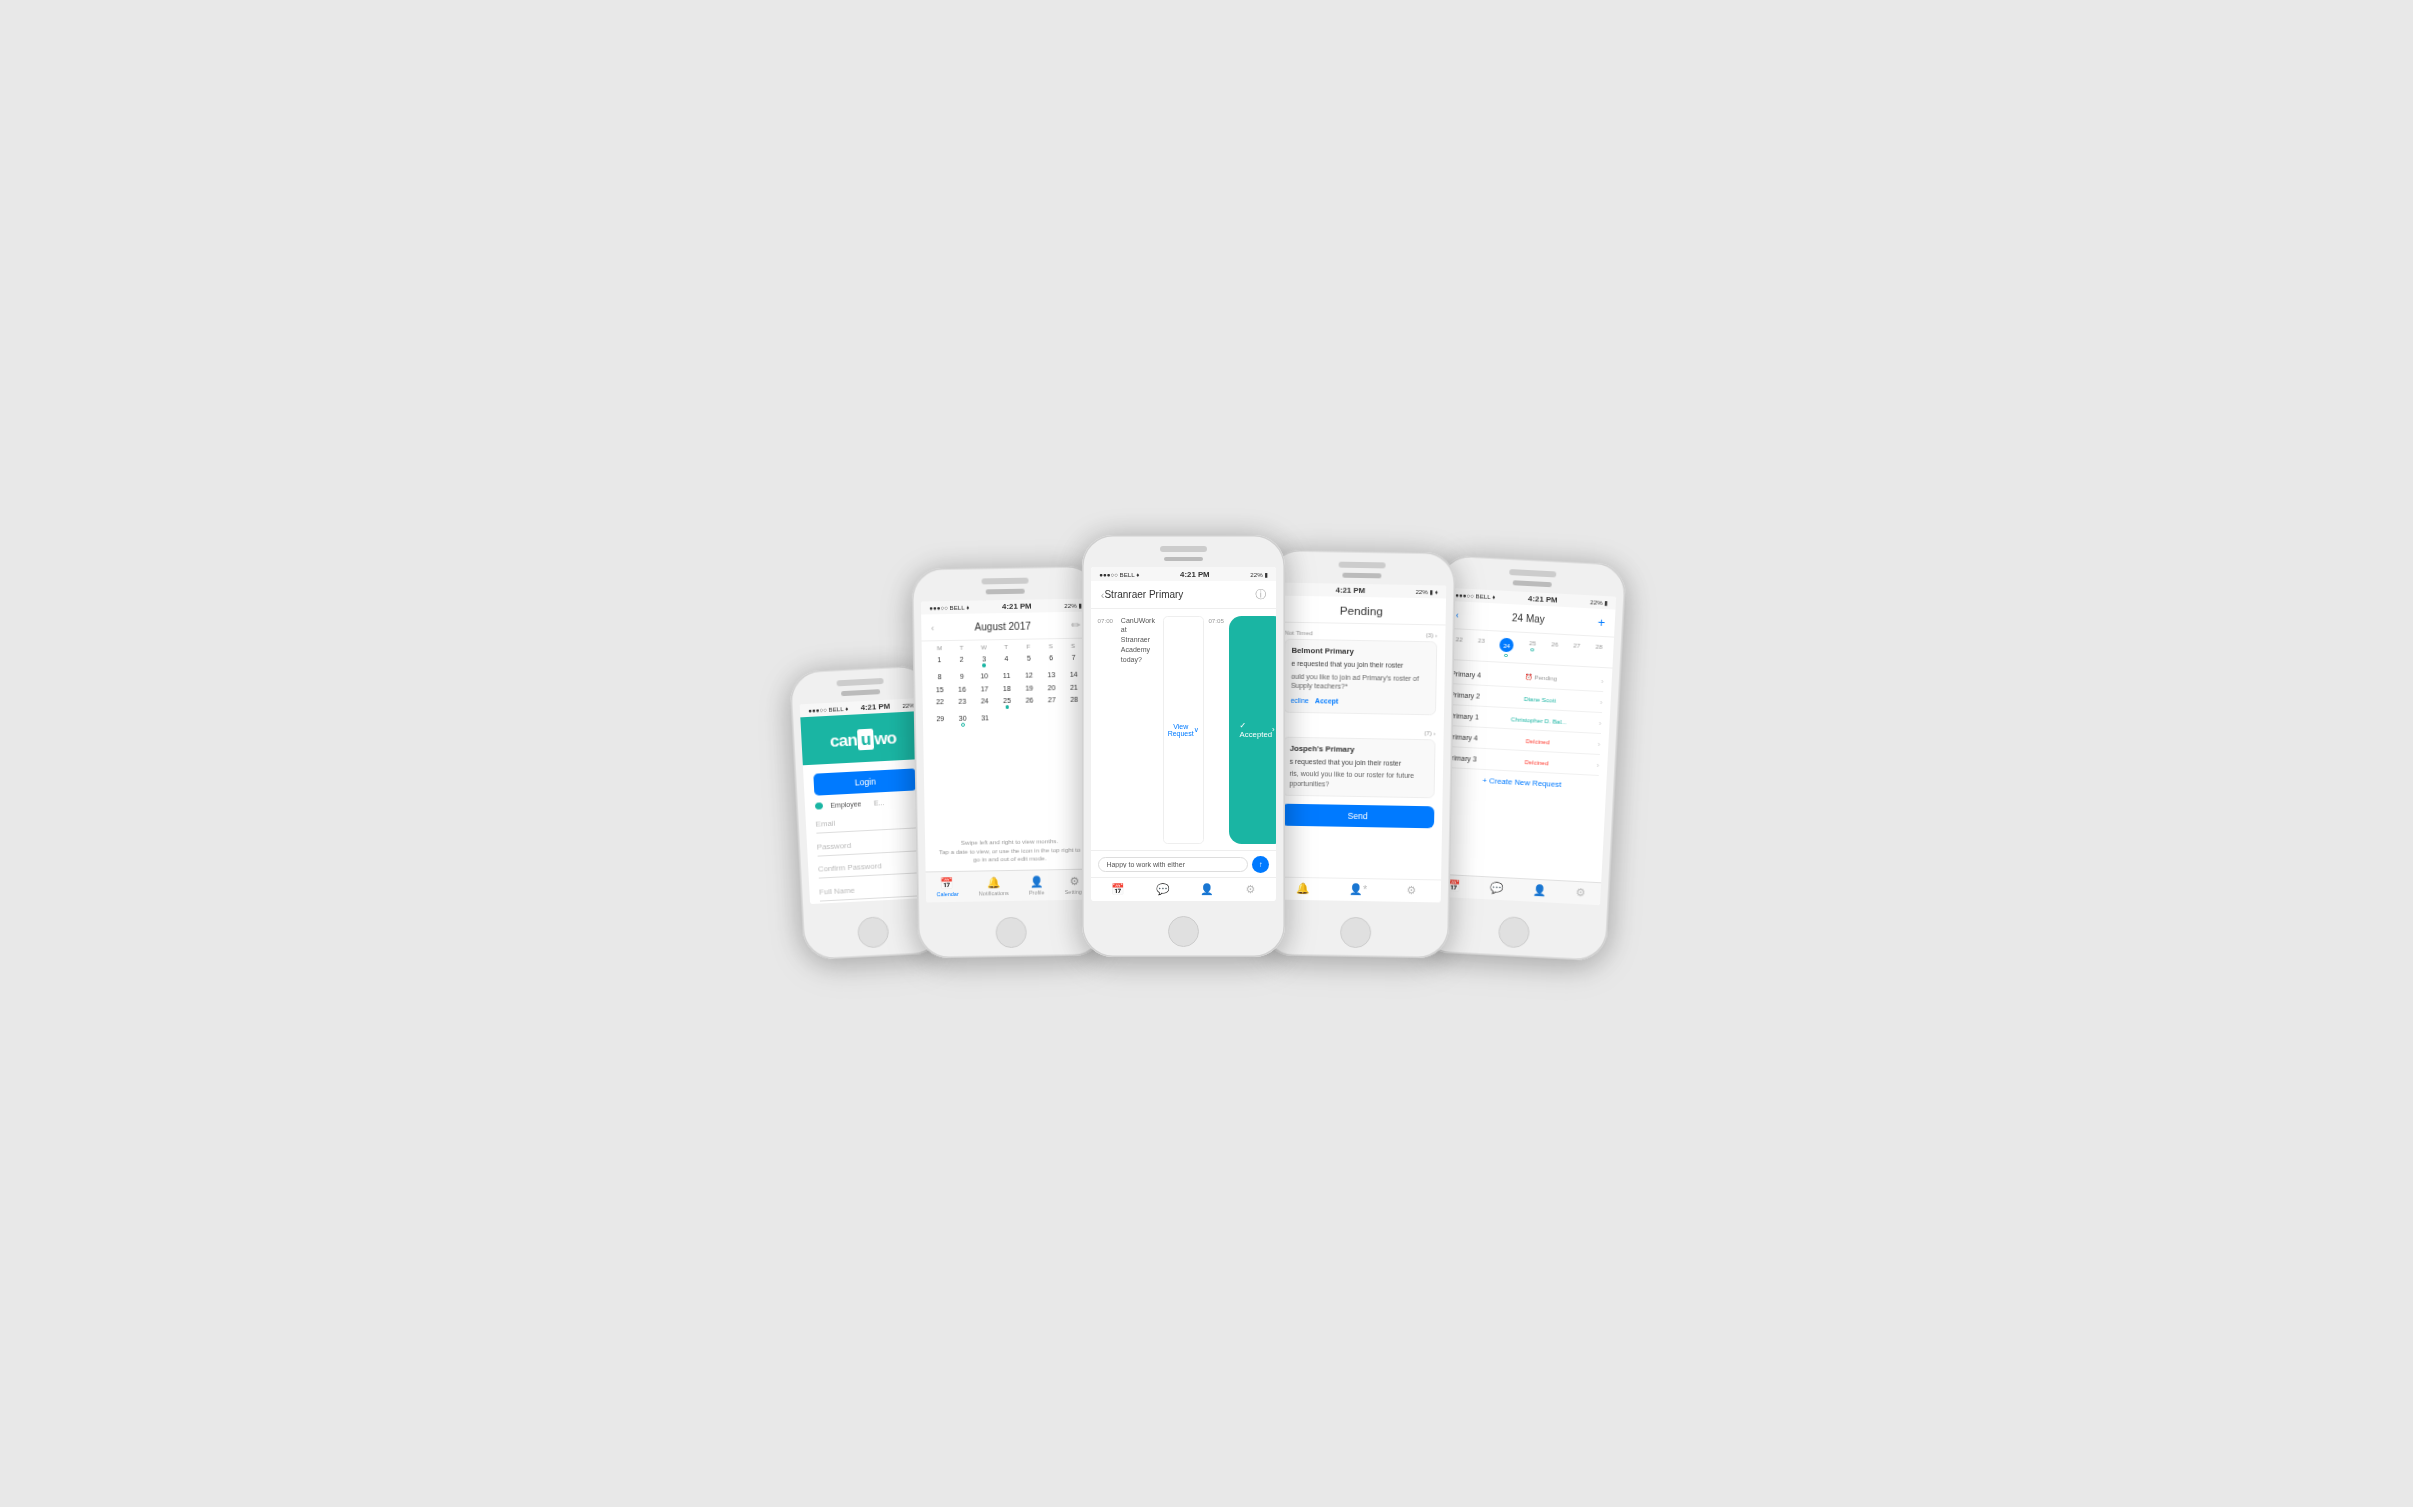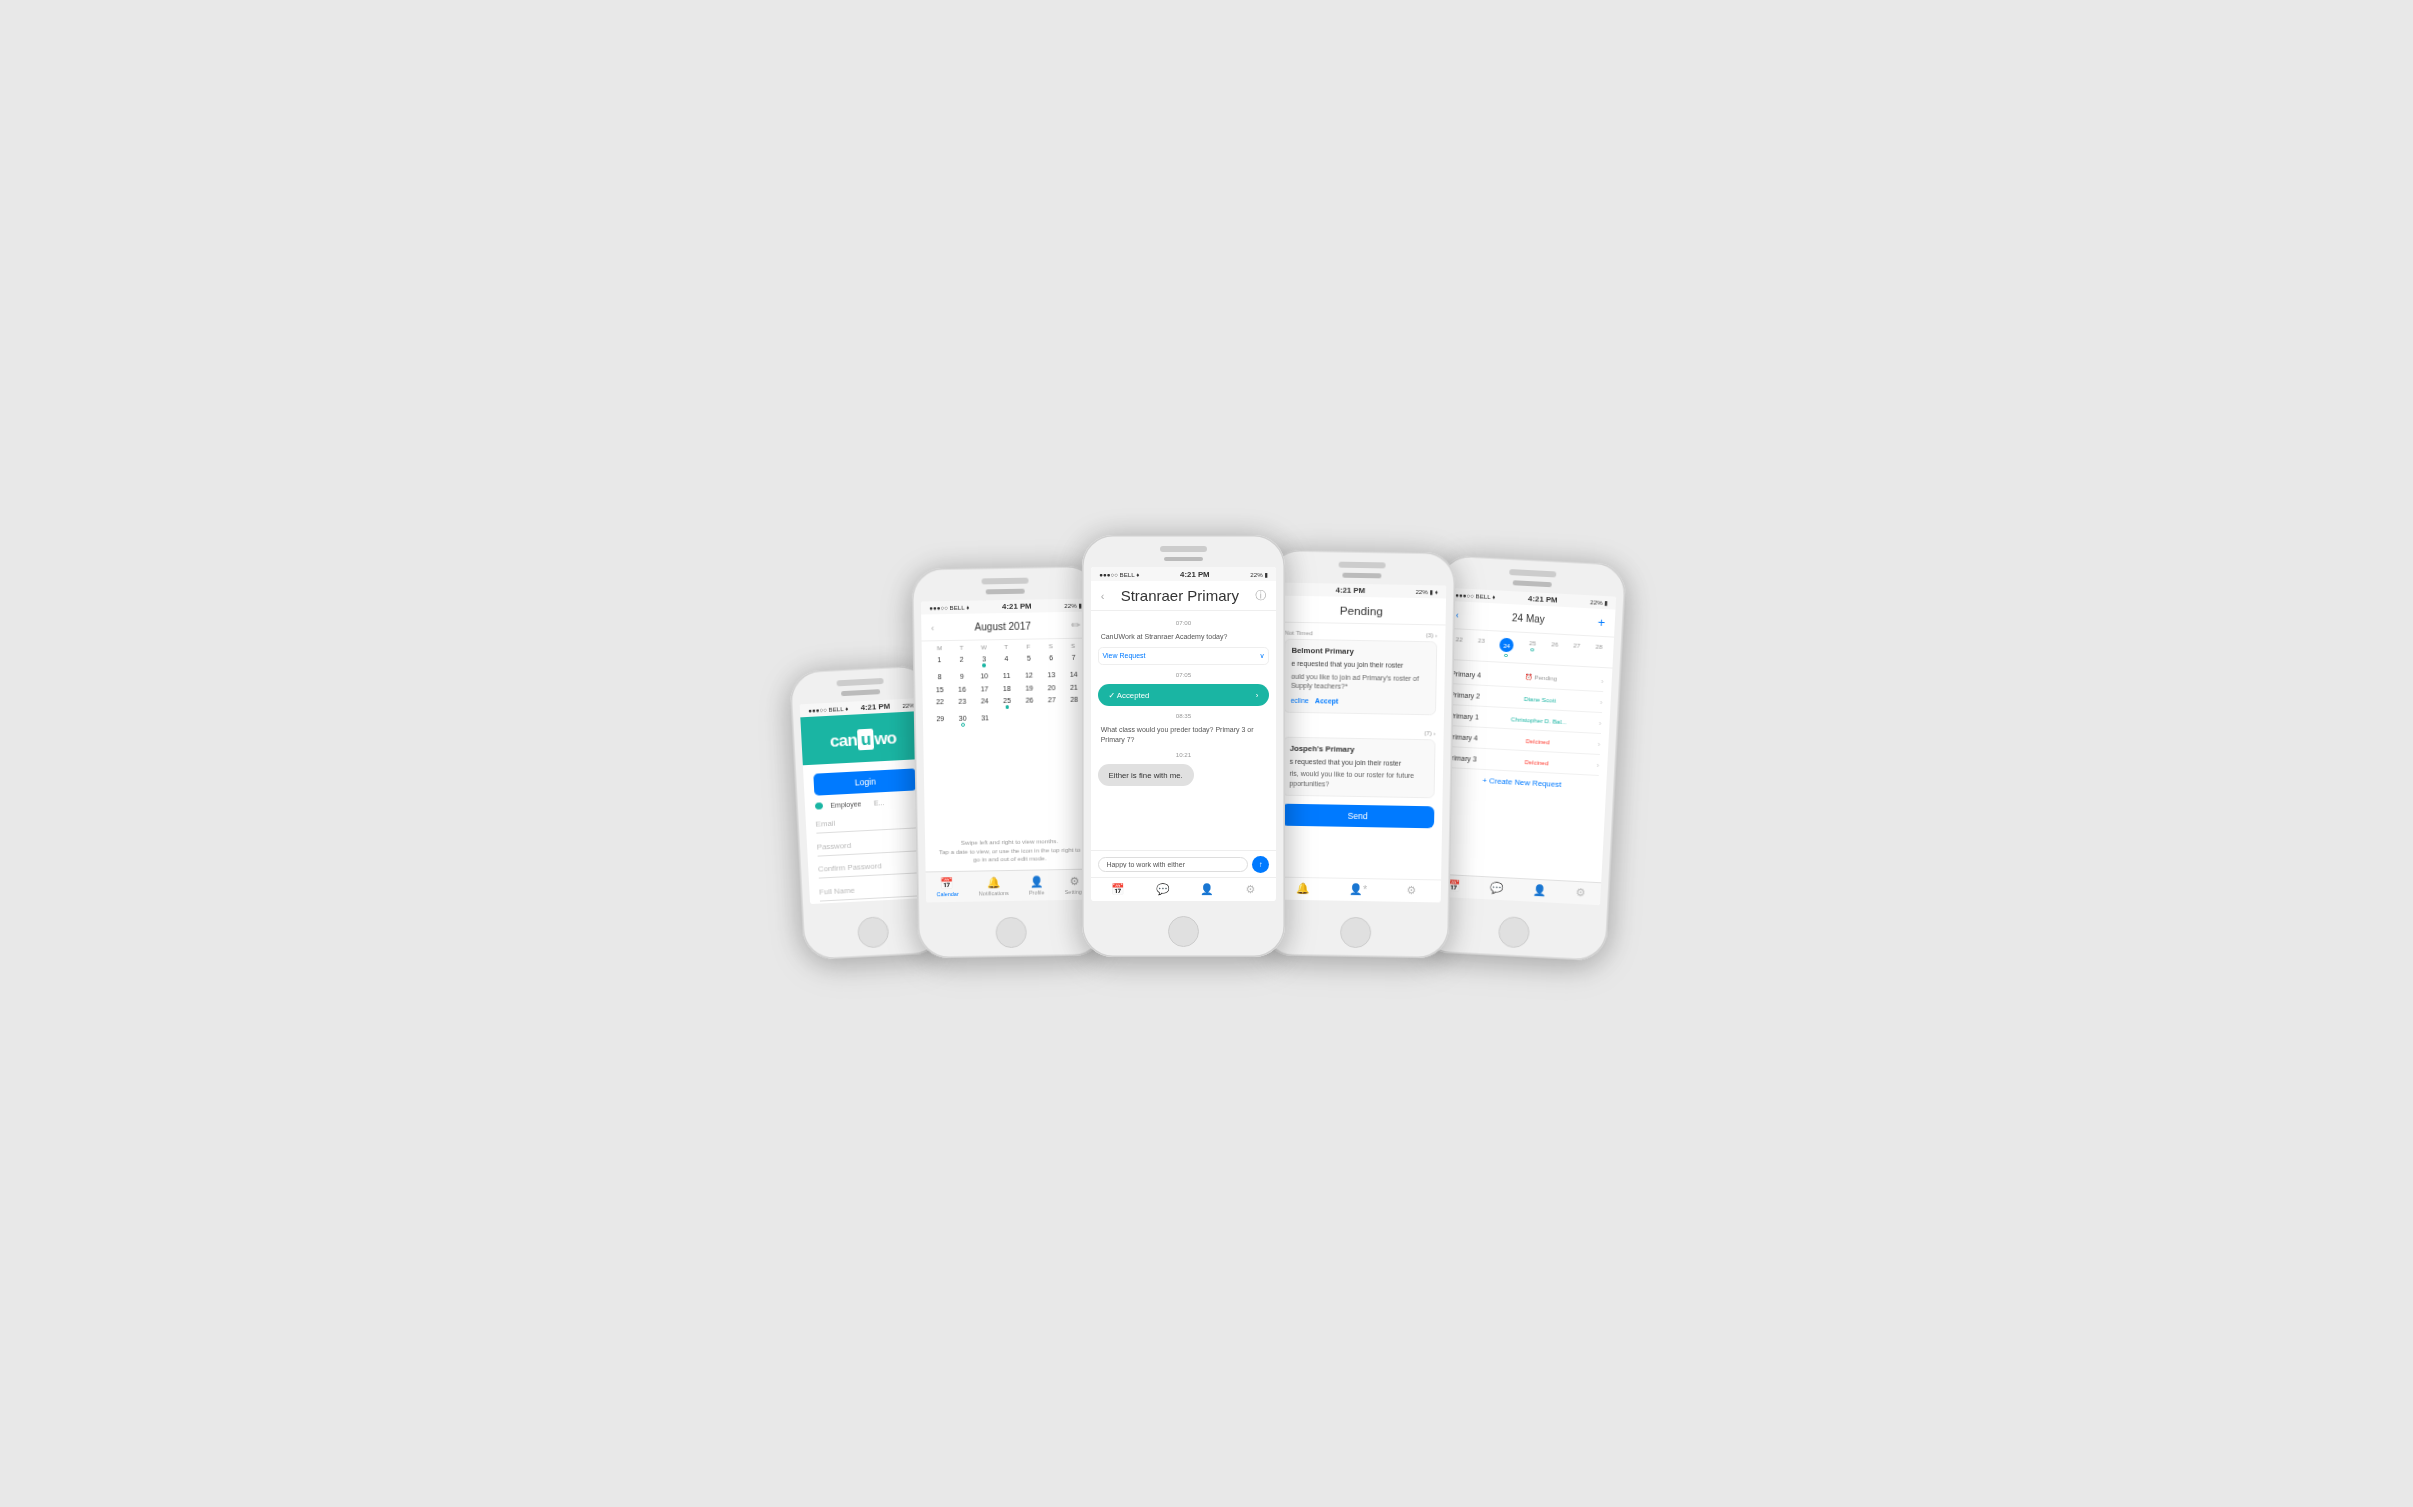--- a/index.html
+++ b/index.html
@@ -202,25 +202,25 @@
     
     .phone-3 { width: 203px; height: 422px; z-index: 5; }
 
     .chat-header {
       display: flex;
       justify-content: space-between;
       align-items: center;
       padding: 6.2px 9.4px;
       border-bottom: 0.8px solid #eee;
     }
-    .chat-title { font-size: 15px; font-weight: 500; color: #333; text-align: center; flex: 1; }
+    .chat-title { font-size: 10px; font-weight: 500; color: #333; text-align: left; flex: 1; }
     .chat-back { color: #aaa; font-size: 11px; }
     .chat-info { color: #aaa; font-size: 11px; }
 
-    .chat-body { flex: 1; overflow: hidden; padding: 6.2px; display: flex; flex-direction: column; gap: 4.7px; }
+    .chat-body { flex: 1; overflow: hidden; padding: 6.2px; display: flex; flex-direction: row; gap: 4.7px; }
     .chat-time { text-align: center; font-size: 6.2px; color: #999; margin: 1.6px 0; }
     .chat-message { font-size: 7px; color: #555; padding: 0 3.1px; line-height: 1.4; }
     .chat-view-request {
       color: #007aff;
       font-size: 7px;
       text-align: center;
       border: 0.8px solid #eee;
       border-radius: 4.7px;
       padding: 3.9px;
       display: flex;

